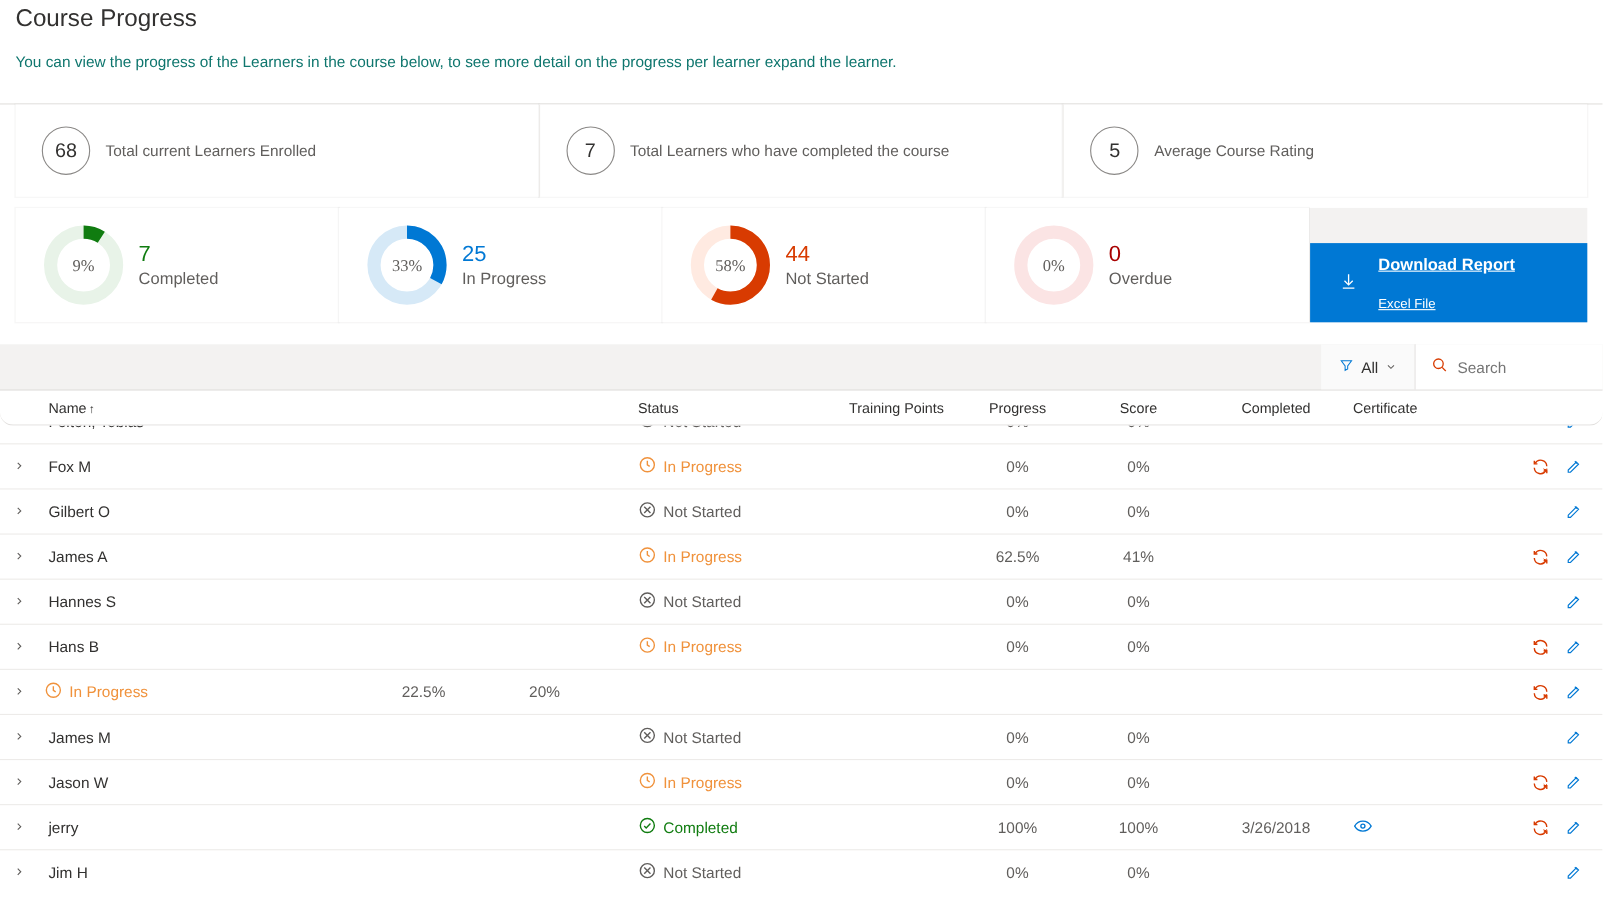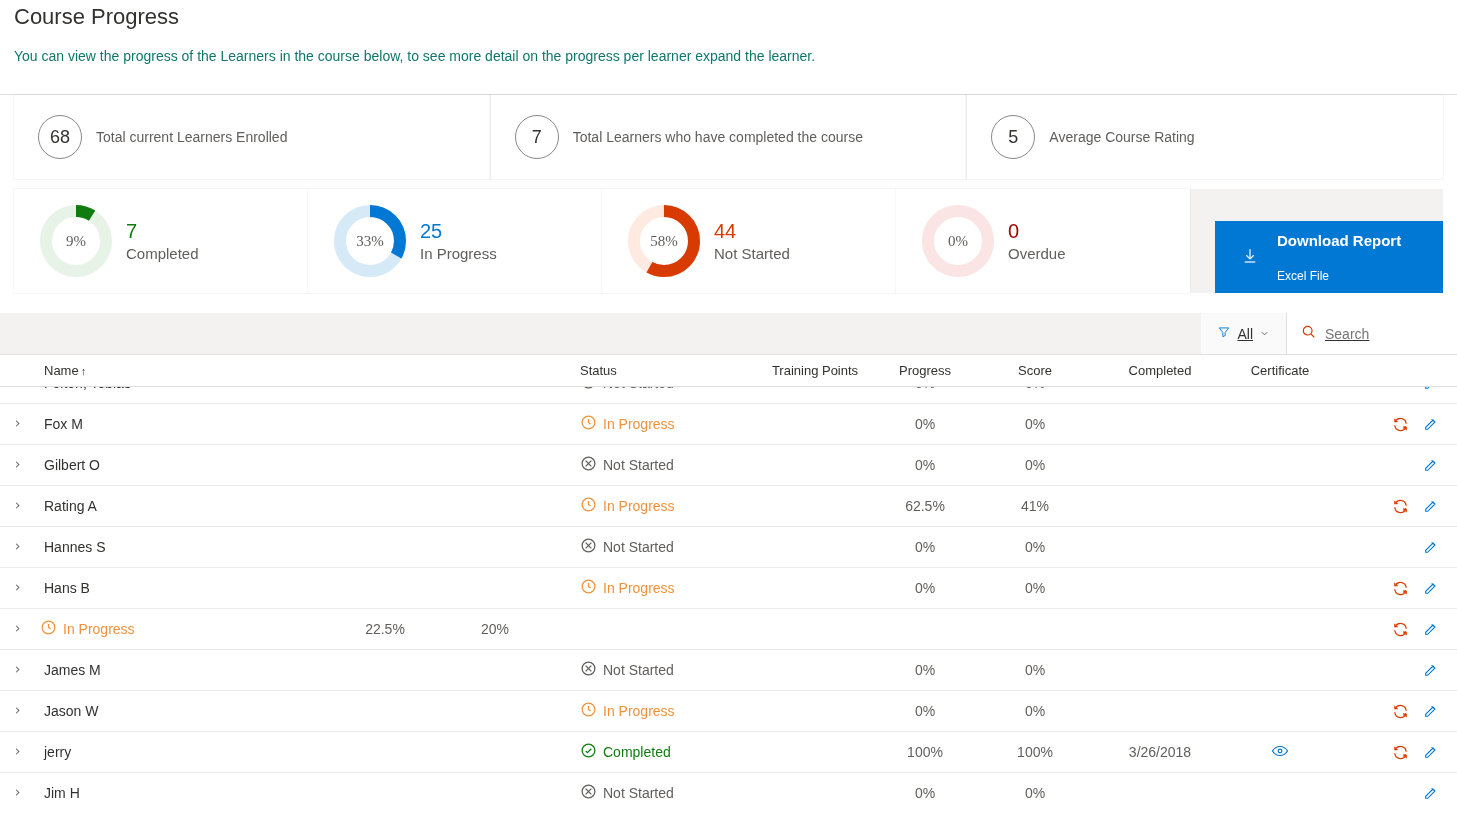--- a/index.html
+++ b/index.html
@@ -88,38 +88,38 @@
   .notstarted-color { color: #d83b01; }
   .overdue-color { color: #a80000; }
 
   .download-btn {
     margin-left: auto;
     background: #0078d4;
     color: #fff;
     display: flex;
     align-items: center;
     padding: 0 26px;
-    width: 228px;
+    width: 252px;
     cursor: pointer;
     align-self: stretch;
     margin-top: 32px;
+    text-decoration: underline;
   }
   .download-btn svg { margin-right: 18px; }
   .download-title { font-size: 15px; font-weight: 600; }
   .download-sub { font-size: 12px; margin-top: 20px; }
 
   
   .table-toolbar {
     display: flex;
     justify-content: flex-end;
     background: #f3f2f1;
     margin: 20px 0 0;
     height: 42px;
     border-bottom: 1px solid #e1dfdd;
-    text-decoration: underline;
   }
   .filter-all {
     display: flex;
     align-items: center;
     gap: 6px;
     padding: 0 16px;
     color: #323130;
     cursor: pointer;
     border-right: 1px solid #e1dfdd;
     background: #fafafa;
@@ -143,29 +143,30 @@
 
   
   .learners-table { width: 100%; }
   .thead {
     display: flex;
     align-items: center;
     padding: 8px 12px;
     border-bottom: 1px solid #e1dfdd;
     font-size: 13px;
     color: #323130;
+    border-radius: 12px;
   }
   .col-expand { width: 28px; }
   .col-name { flex: 0 0 540px; padding-left: 4px; }
   .col-status { flex: 0 0 180px; }
   .col-points { flex: 0 0 110px; text-align: center; }
   .col-progress { flex: 0 0 110px; text-align: center; }
   .col-score { flex: 0 0 110px; text-align: center; }
   .col-completed { flex: 0 0 140px; text-align: center; }
-  .col-cert { flex: 0 0 100px; text-align: center; }
+  .col-cert { flex: 0 0 100px; text-align: left; }
   .col-actions { flex: 1; text-align: right; }
 
   .sort-arrow { font-size: 11px; margin-left: 2px; }
 
   .tbody-scroll {
     height: 415px;
     overflow-y: hidden;
     position: relative;
   }
   .tbody-inner { position: relative; top: -24px; }
@@ -447,21 +448,21 @@
     </div>
   </div>
         <div class="trow">
     <div class="col-expand">
       <span class="expand-chevron">
         <svg width="11" height="11" viewBox="0 0 24 24" fill="none" stroke="#605e5c" stroke-width="2.2">
                 <path d="M9 6l6 6-6 6"></path>
               </svg>
       </span>
     </div>
-    <div class="col-name learner-name">Rating A</div>
+    <div class="col-name learner-name">James A</div>
     <div class="col-status">
       <span class="status-cell st-inprogress">
         <span><svg width="17" height="17" viewBox="0 0 24 24" fill="none" stroke="#f0923c" stroke-width="1.8">
                   <circle cx="12" cy="12" r="9"></circle>
                   <path d="M12 7v5l3 2"></path>
                 </svg></span>
         <span>In Progress</span>
       </span>
     </div>
     <div class="col-points"></div>

